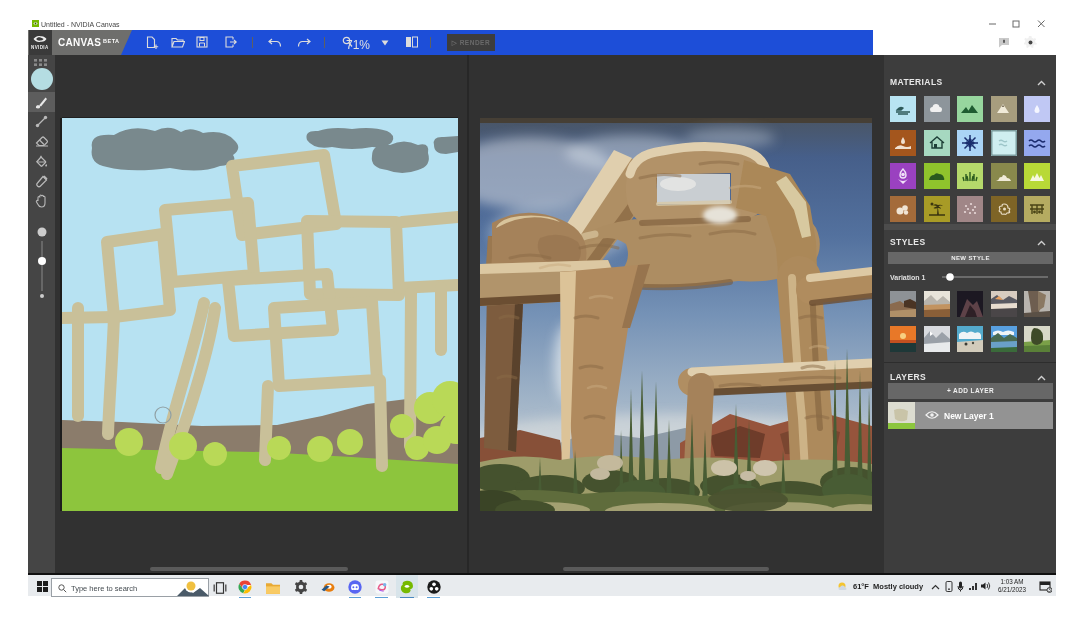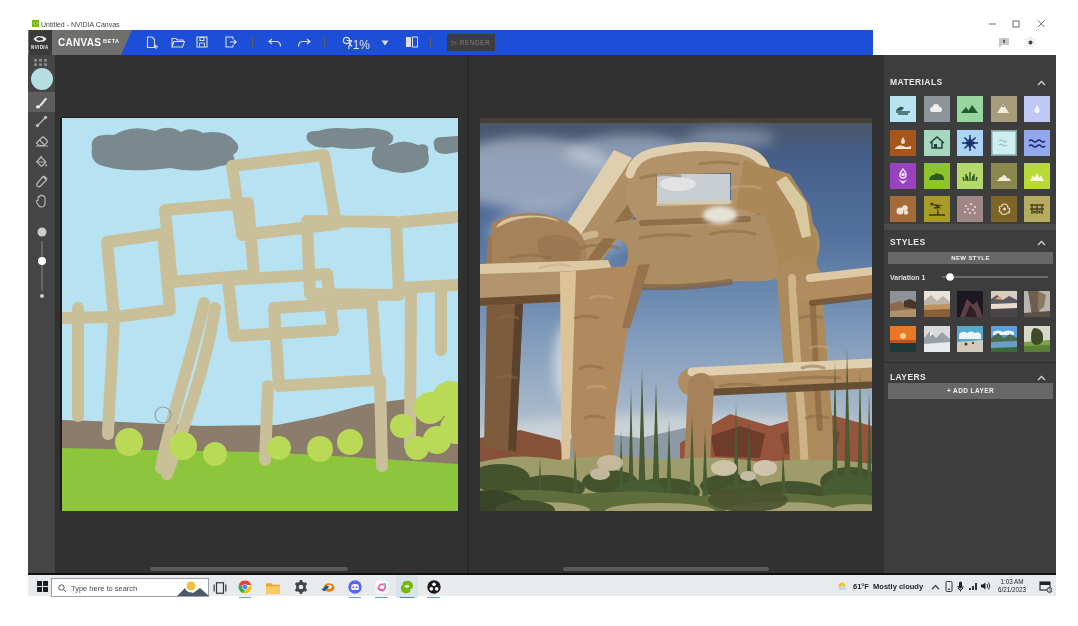--- a/index.html
+++ b/index.html
@@ -573,20 +573,32 @@
           <line x1="2" y1="5" x2="108" y2="5" stroke="#9a9a9a" stroke-width="1"></line>
           <circle cx="10" cy="5" r="3.8" fill="#ffffff"></circle>
         </svg>
 
       <div class="sline" style="top:307px"></div>
       <div class="sechead" style="top:317px">LAYERS</div>
       <svg class="abs" style="left:153px;top:320px" width="9" height="6" viewBox="0 0 9 6">
           <path d="M1,5 L4.5,1.5 L8,5" fill="none" stroke="#cfcfcf" stroke-width="1.4"></path>
         </svg>
       <div class="panelbtn" style="top:328px;height:16px;font-size:6.5px;line-height:16px;">+ ADD LAYER</div>
+      <div class="abs" style="left:4px;top:347px;width:165px;height:27px;background:#939393;">
+        <svg class="abs" style="left:0px;top:0px" width="27" height="27" viewBox="0 0 27 27">
+            <rect width="27" height="27" fill="#dcdcd0"></rect>
+            <rect x="0" y="21" width="27" height="6" fill="#8cc63e"></rect>
+            <path d="M6,8 Q13,5 20,9 L19,18 Q12,21 7,17 Z" fill="#c9c4a8"></path>
+          </svg>
+        <svg class="abs" style="left:37px;top:8px" width="14" height="10" viewBox="0 0 14 10">
+            <path d="M1,5 Q7,-1.5 13,5 Q7,11.5 1,5 Z" fill="none" stroke="#f0f0f0" stroke-width="1.2"></path>
+            <circle cx="7" cy="5" r="1.8" fill="#f0f0f0"></circle>
+          </svg>
+        <div class="abs" style="left:56px;top:9px;font-size:8.5px;font-weight:bold;color:#ffffff;">New Layer 1</div>
+      </div>
     </div>
   </div>
   <div id="taskbar">
 
     <svg class="abs" style="left:9px;top:6px" width="11" height="11" viewBox="0 0 11 11">
         <g fill="#1d1d1d">
           <rect x="0" y="0" width="5" height="5"></rect>
           <rect x="6" y="0" width="5" height="5"></rect>
           <rect x="0" y="6" width="5" height="5"></rect>
           <rect x="6" y="6" width="5" height="5"></rect>

